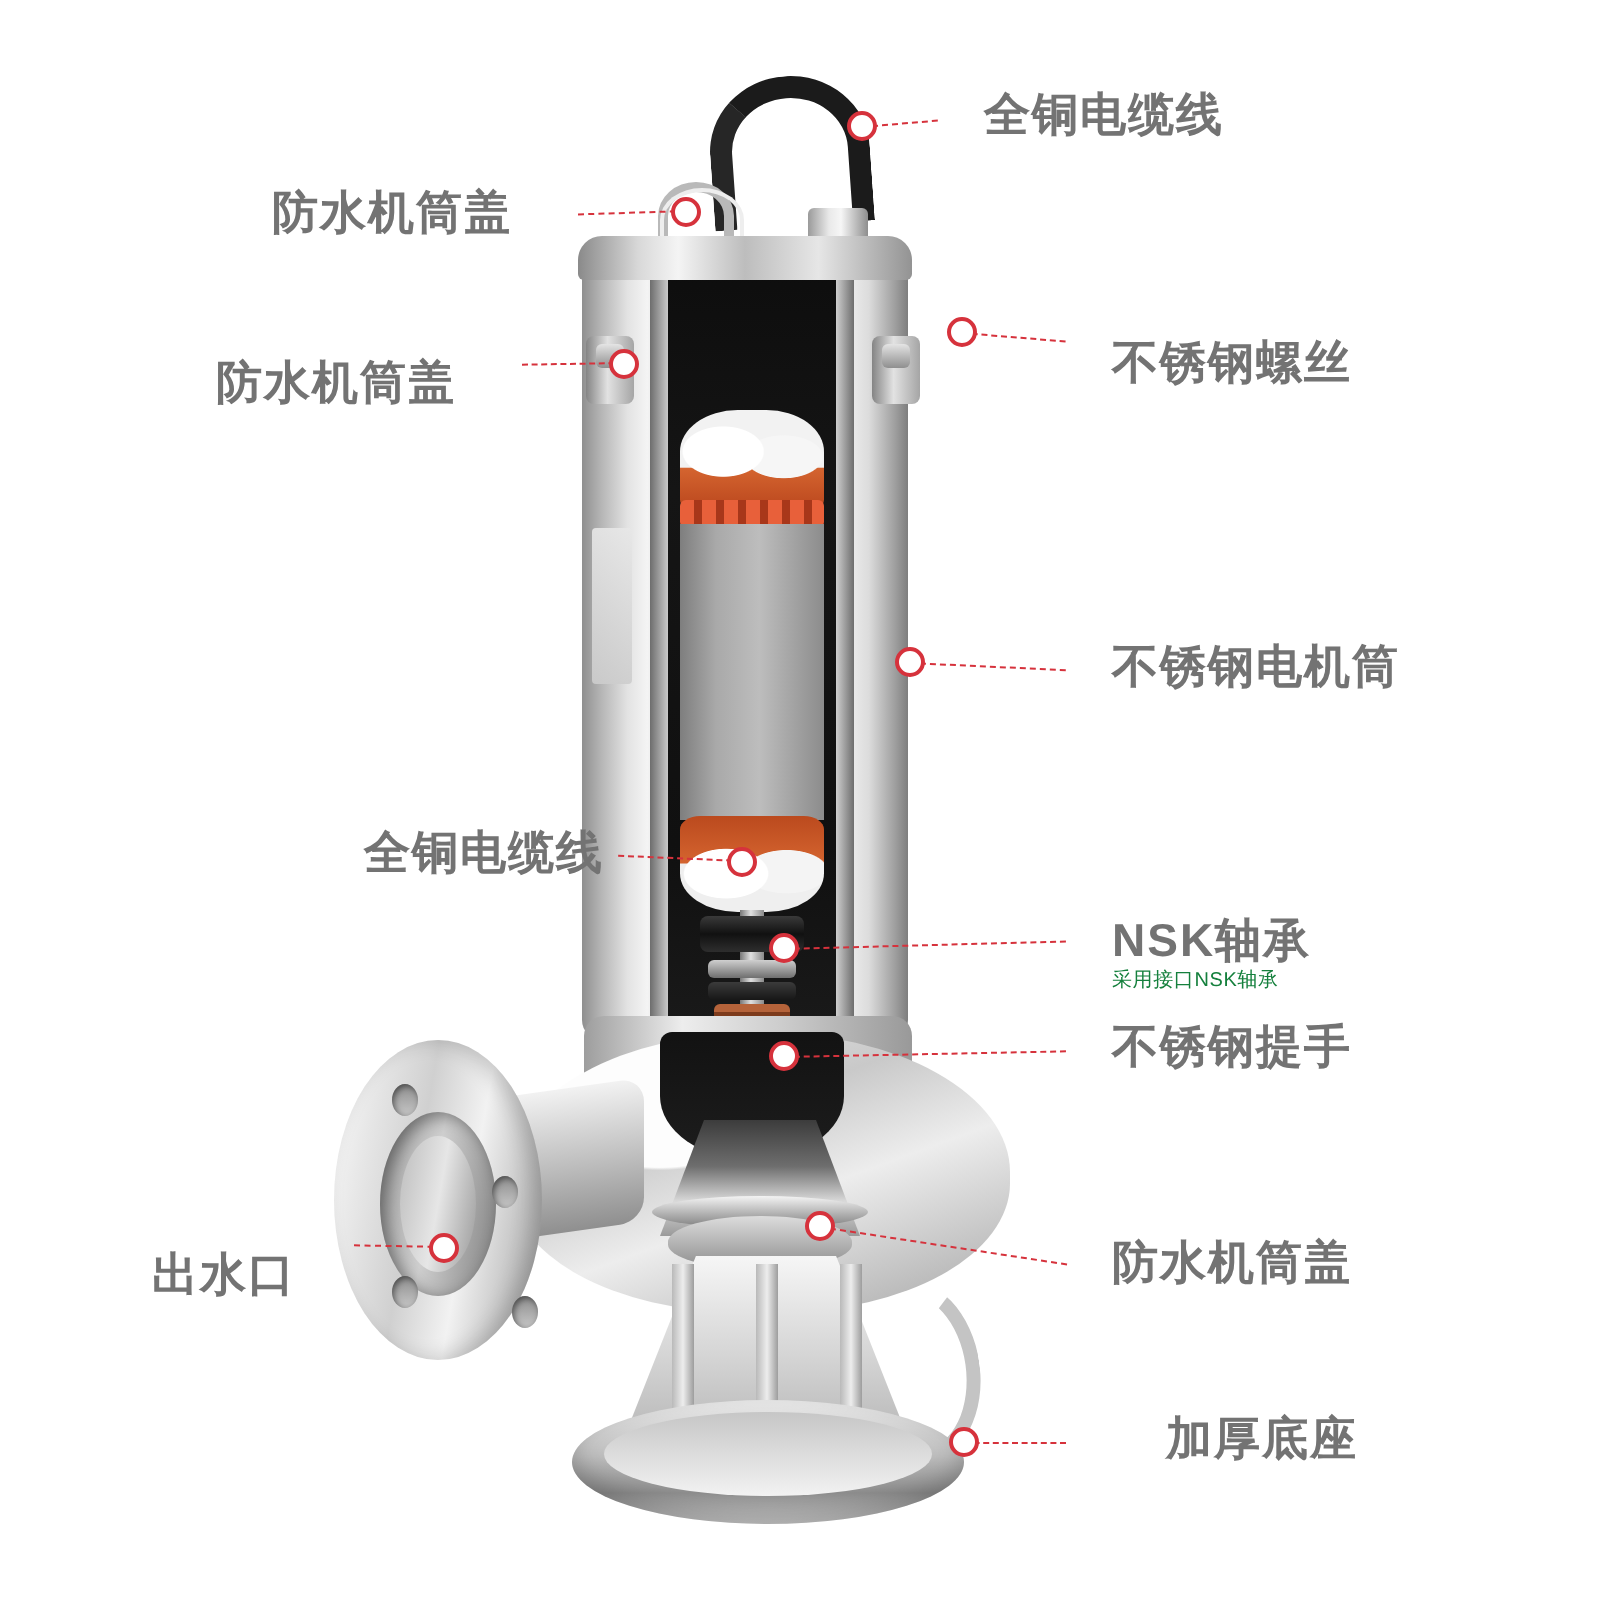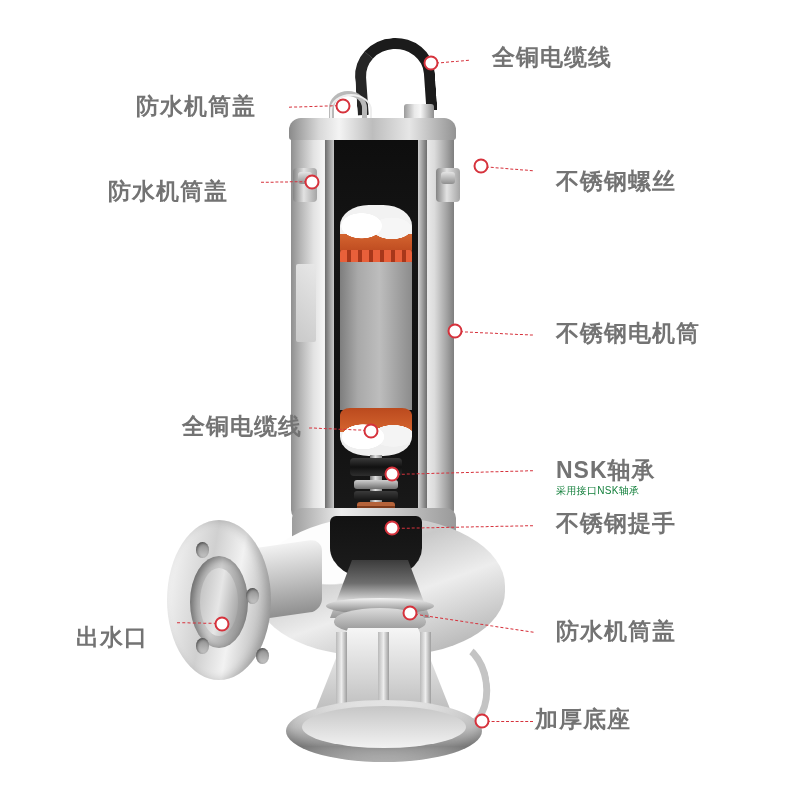--- a/index.html
+++ b/index.html
@@ -374,18 +374,18 @@
       </div>
       <div class="dot" style="left: 392px; top: 528px;"></div>
       <div class="callout right" style="top: 618px; left: 556px;">
         <div class="title">防水机筒盖</div>
       </div>
       <div class="dot" style="left: 410px; top: 613px;"></div>
       <div class="callout left" style="top: 624px; left: 76px;">
         <div class="title">出水口</div>
       </div>
       <div class="dot" style="left: 222px; top: 624px;"></div>
-      <div class="callout right" style="top: 706px; left: 535px;">
+      <div class="callout right" style="top: 706px; left: 583px;">
         <div class="title">加厚底座</div>
       </div>
       <div class="dot" style="left: 482px; top: 721px;"></div>
     </div>
 </div>
 
 </body></html>

